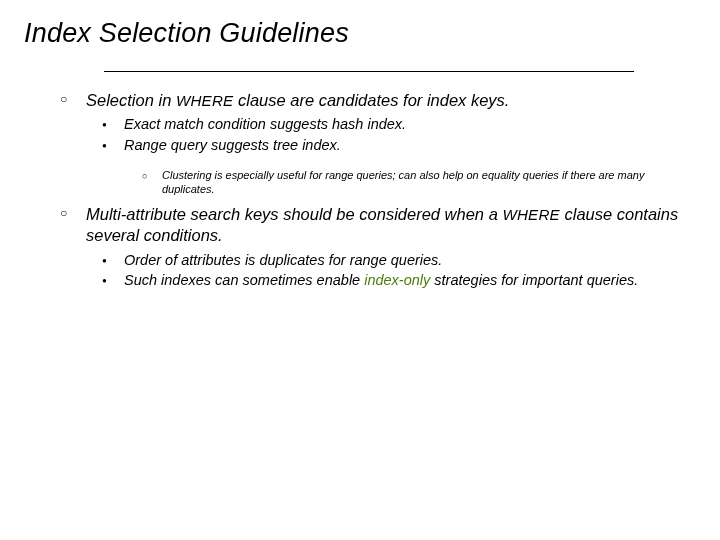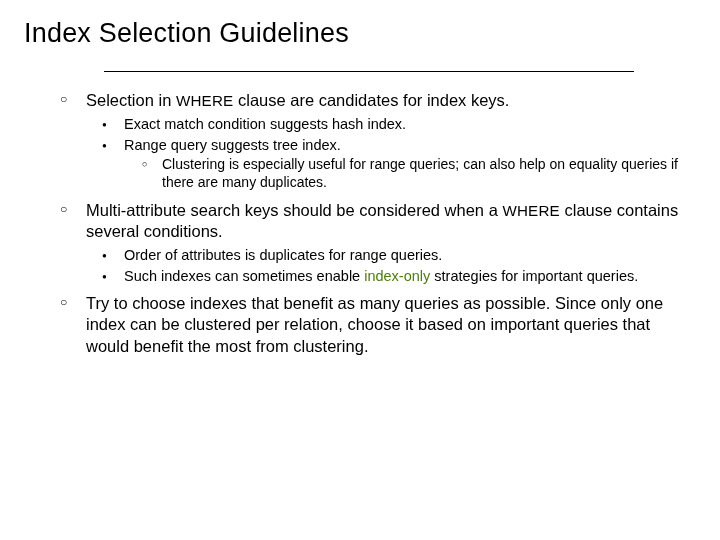--- a/index.html
+++ b/index.html
@@ -10,20 +10,21 @@
     height: 540px;
     background: #fff;
     color: #000;
     box-sizing: border-box;
   }
   .slide {
     padding: 18px 24px 20px 24px;
     box-sizing: border-box;
     width: 720px;
     height: 476px;
+    font-style: italic;
   }
   .title {
     font-size: 27px;
     font-weight: normal;
     margin: 0 0 6px 0;
     letter-spacing: 0.2px;
   }
   .rule {
     border: none;
     border-top: 1.5px solid #000;
@@ -64,23 +65,23 @@
   ul.lvl2 > li::before {
     content: "\25CF"; 
     position: absolute;
     left: 0;
     top: 5px;
     font-size: 8px;
     color: #000;
   }
   ul.lvl3 {
     list-style: none;
-    margin: 2px 0 4px 0;
+    margin: 14px 0 4px 0;
     padding: 0 0 0 18px;
-    font-size: 14px;
+    font-size: 11px;
   }
   ul.lvl3 > li {
     position: relative;
     padding-left: 20px;
     margin-bottom: 2px;
   }
   ul.lvl3 > li::before {
     content: "\25CB";
     position: absolute;
     left: 0;
@@ -124,17 +125,16 @@
     <li>
       <span>Multi-attribute search keys should be considered when a </span><span class="code">WHERE</span><span> clause contains several conditions.</span>
       <ul class="lvl2">
         <li>Order of attributes is duplicates for range queries.</li>
         <li>
           <span>Such indexes can sometimes enable </span><span class="hl">index-only</span><span> strategies for important queries.</span>
         </li>
       </ul>
     </li>
 
-    <li>Try to choose indexes that benefit as many queries as possible.  Since only one index can be clustered per relation, choose it based on important queries that would benefit the most from clustering.</li>
 
   </ul>
 
 </div>
 
 </body></html>

